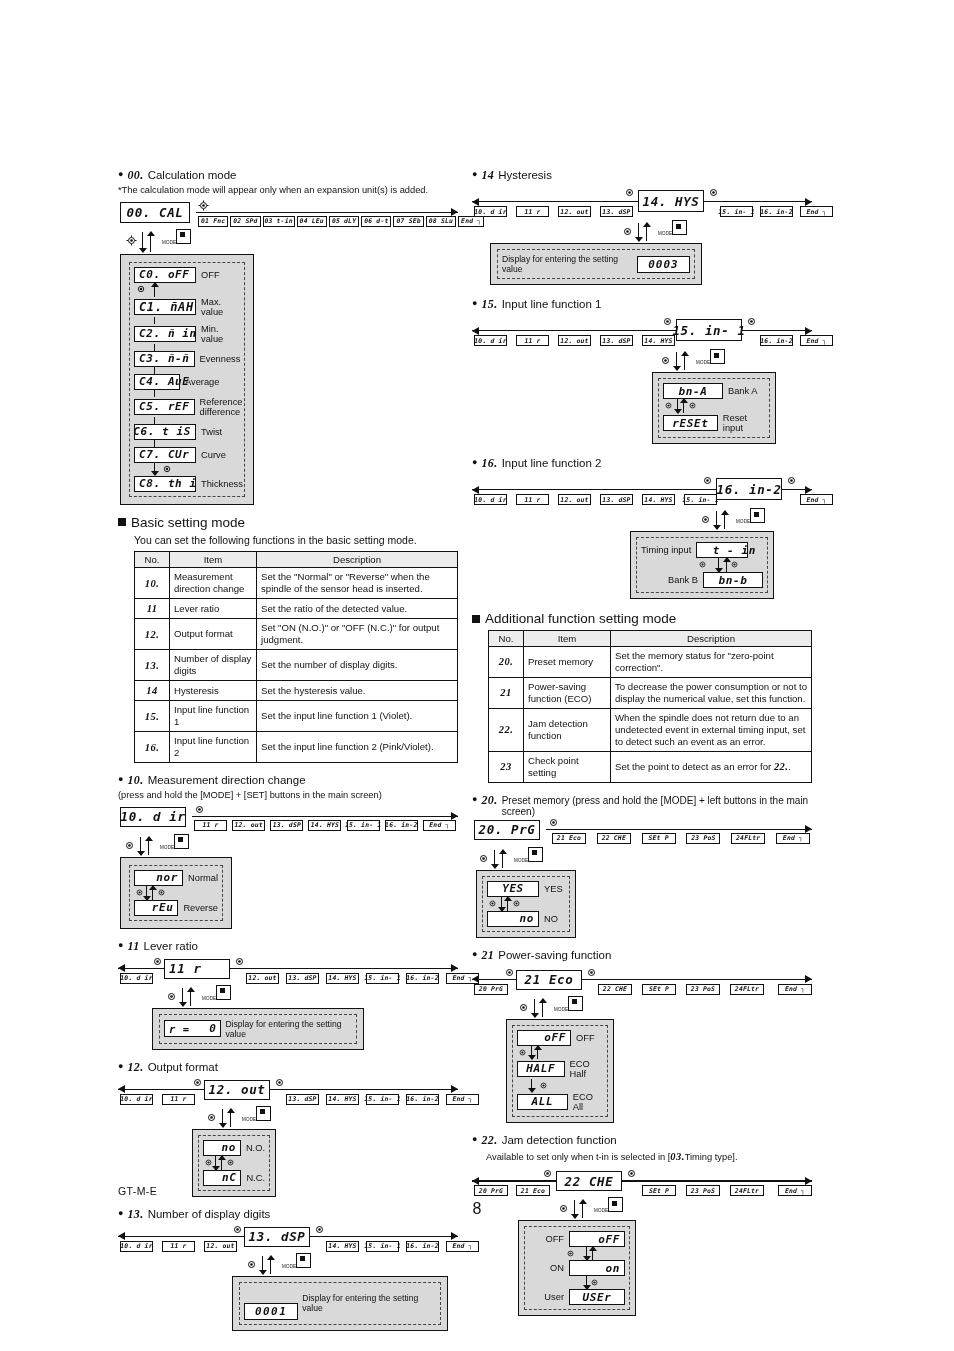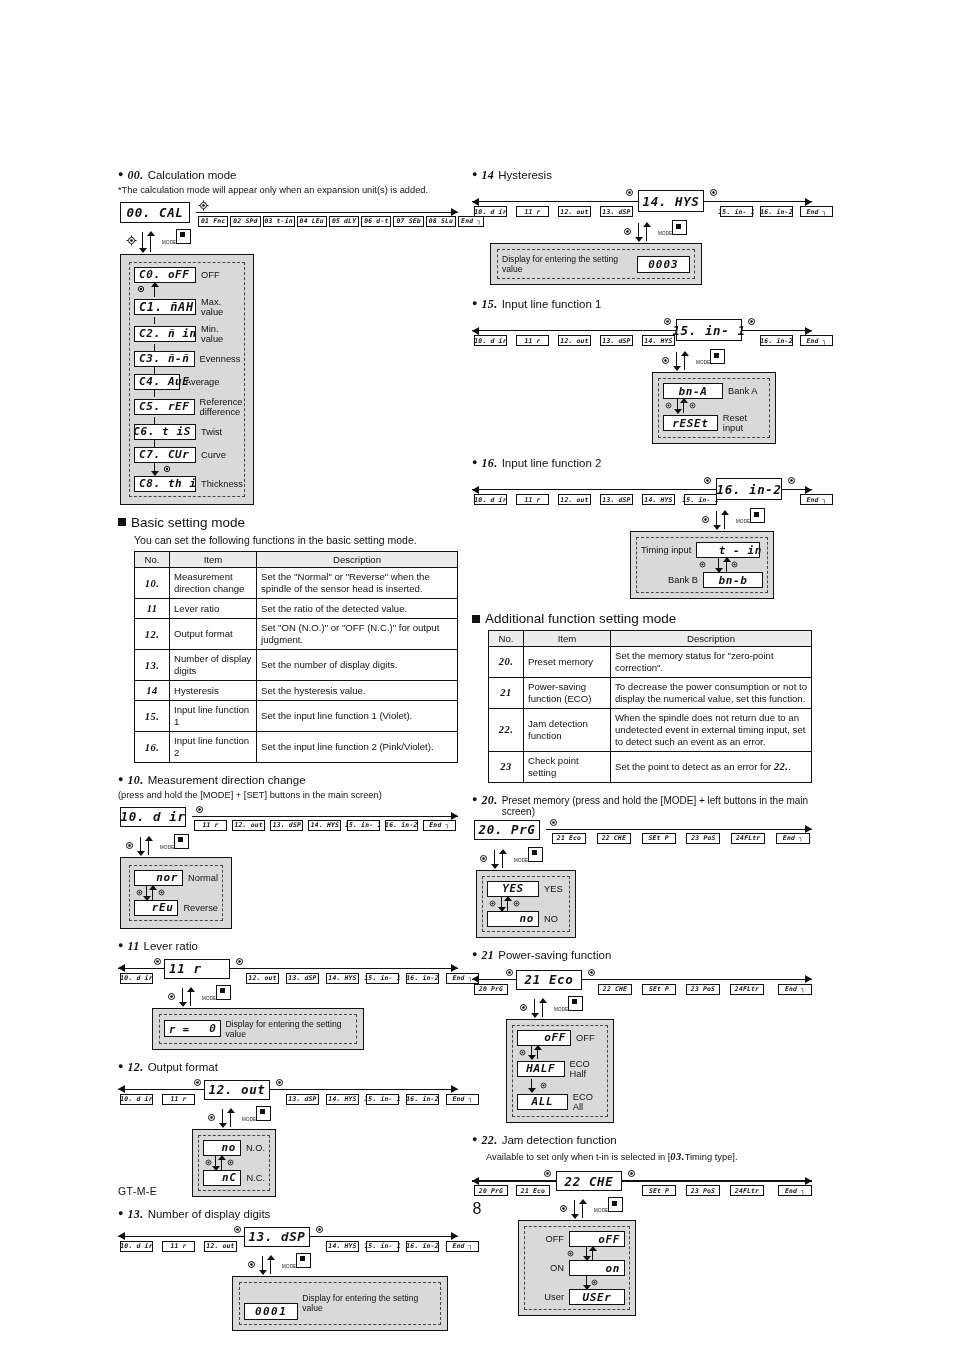--- a/index.html
+++ b/index.html
@@ -838,21 +838,21 @@
             </svg>
           </span>
         <span class="vline dn" style="position:absolute;left:16px;top:0;height:18px;"></span>
         <span class="vline up" style="position:absolute;left:24px;top:0;height:18px;"></span>
         <span style="position:absolute;left:36px;top:-3px;"><span class="modelbl">MODE</span><span class="modebtn"></span></span>
       </div>
       <div class="panel" style="width:144px;margin-left:158px;padding:5px;">
         <div class="panel-in" style="padding:4px;">
           <div class="opt" style="">
             <span class="lab">Timing input</span>
-            <span class="lcd" style="width:64px;height:16px;justify-content:center;padding-left:28px;">
+            <span class="lcd" style="width:52px;height:16px;justify-content:center;padding-left:28px;">
                 <span class="t" style="font-size:11px;">t - in</span>
               </span>
           </div>
           <div style="height:14px;position:relative;">
             <span class="gear" style="position:absolute;right:54px;top:2px;">
                 <svg width="9" height="9" viewBox="0 0 11 11">
                   <circle cx="5.5" cy="5.5" r="3" fill="none" stroke="#111" stroke-width="1"></circle>
                   <circle cx="5.5" cy="5.5" r="1.3" fill="#111"></circle>
                 </svg>
               </span>

